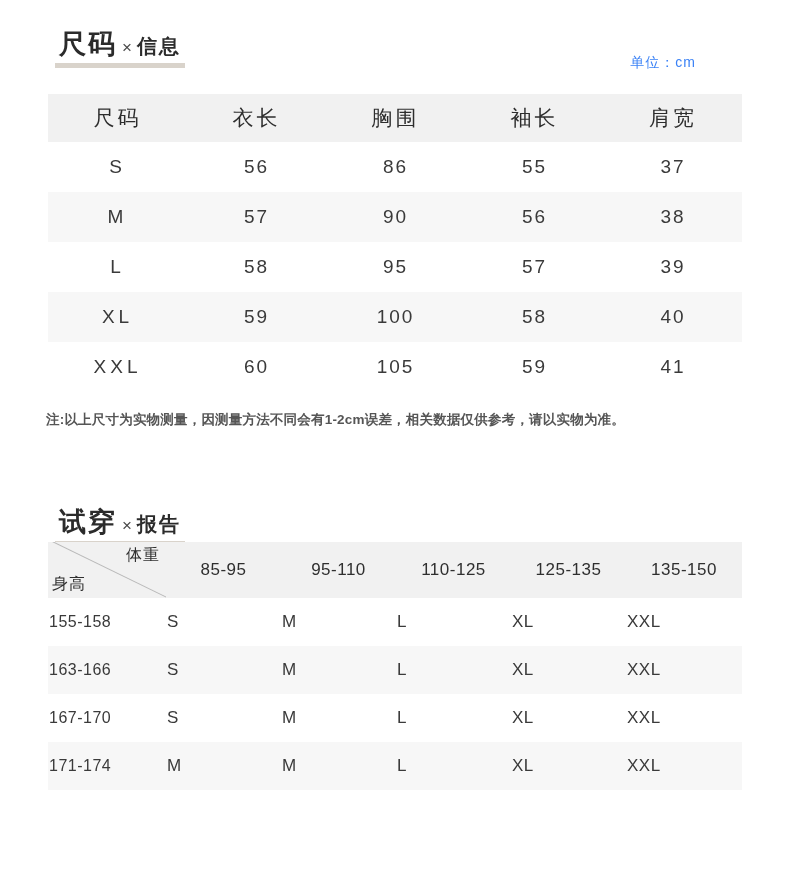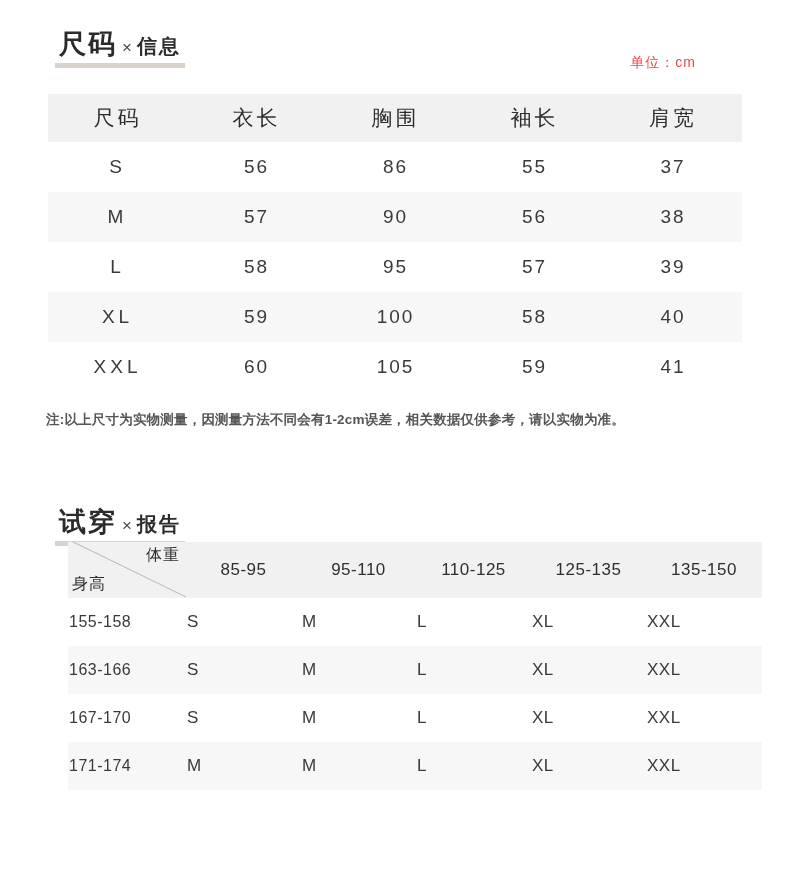--- a/index.html
+++ b/index.html
@@ -64,21 +64,21 @@
     position: relative;
     z-index: 2;
   }
 
   
   .unit-note {
     position: absolute;
     right: 94px;
     top: 54px;
     font-size: 14px;
-    color: #ef4444;
+    color: #3b82f6;
     letter-spacing: 1px;
   }
 
   
   .size-table {
     position: absolute;
     left: 48px;
     top: 94px;
     width: 694px;
     border-collapse: collapse;
@@ -125,21 +125,20 @@
   }
 
   
   .fit-table {
     position: absolute;
     left: 48px;
     top: 542px;
     width: 694px;
     border-collapse: collapse;
     table-layout: fixed;
-    margin-left: 20px;
   }
   .fit-table thead th {
     height: 56px;
     background: #f1f1f1;
     font-size: 17px;
     font-weight: normal;
     color: #2f2f2f;
     text-align: center;
     letter-spacing: 0.5px;
   }

